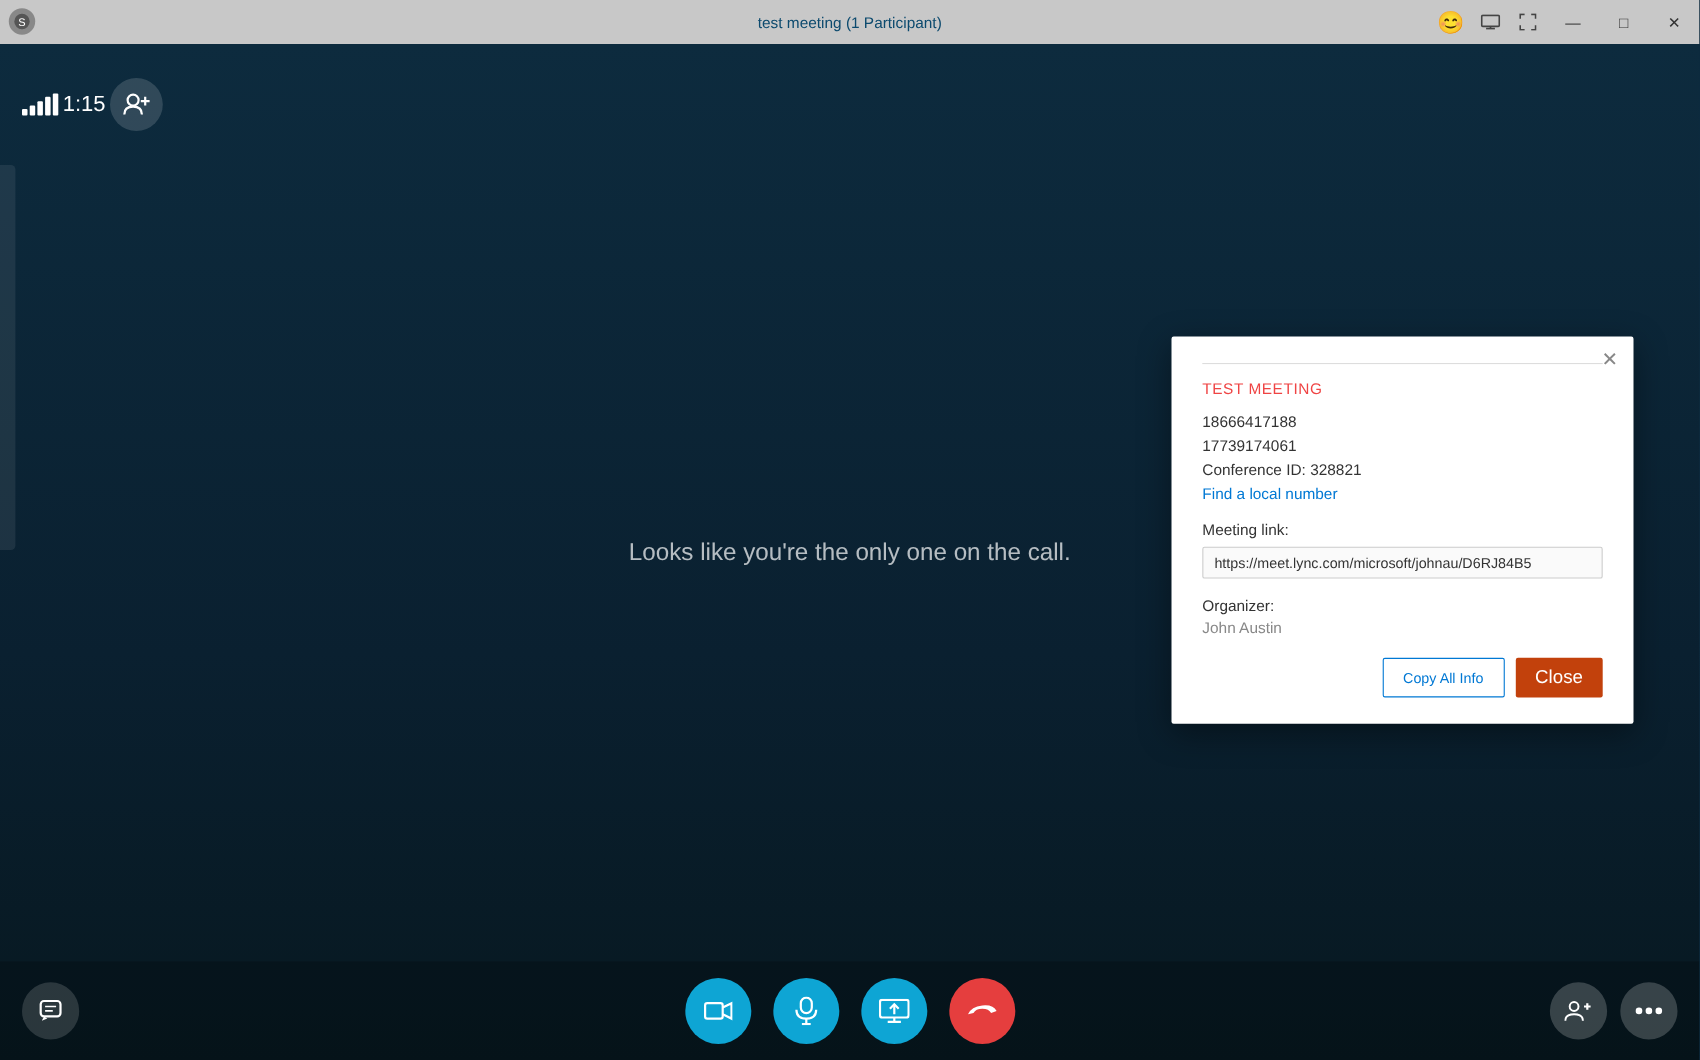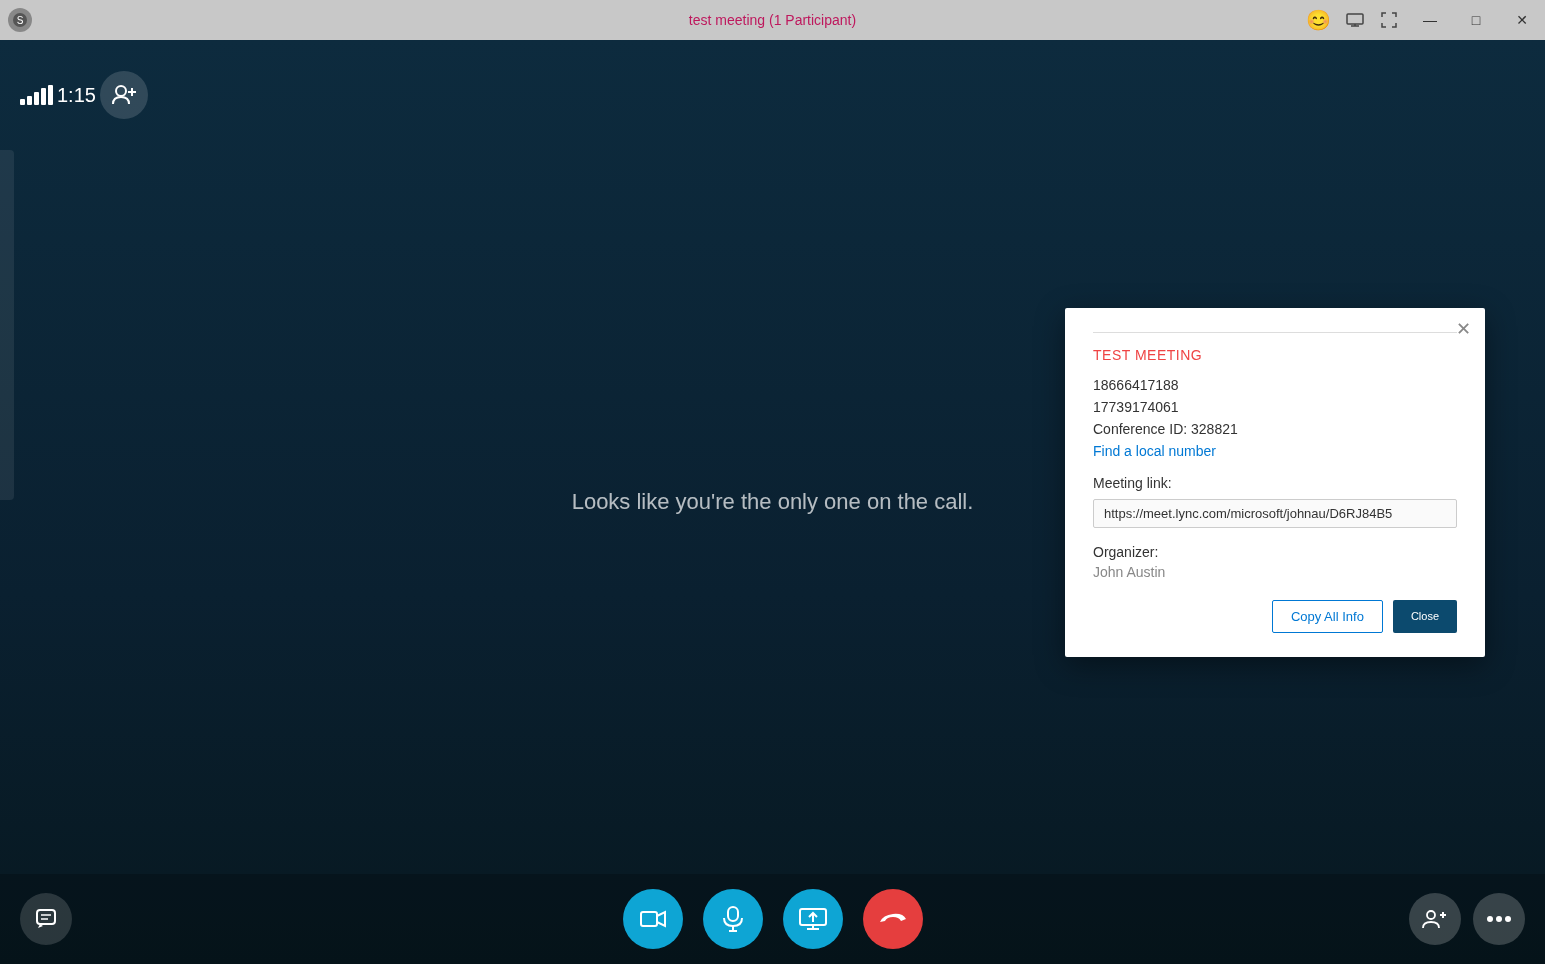--- a/index.html
+++ b/index.html
@@ -18,21 +18,21 @@
       height: 40px;
       background: #c8c8c8;
       display: flex;
       align-items: center;
       justify-content: center;
       position: relative;
       z-index: 10;
     }
     .title-bar-text {
       font-size: 14px;
-      color: #be185d;
+      color: #0c4a6e;
     }
     .title-bar-controls {
       position: absolute;
       right: 0;
       top: 0;
       display: flex;
       align-items: center;
       height: 100%;
     }
     .title-bar-left {
@@ -322,23 +322,23 @@
       border: 1px solid #0078d4;
       background: white;
       color: #0078d4;
       font-size: 13px;
       cursor: pointer;
       border-radius: 2px;
     }
     .btn-close {
       padding: 8px 18px;
       border: none;
-      background: #0c4a6e;
+      background: #c2410c;
       color: white;
-      font-size: 11px;
+      font-size: 17px;
       cursor: pointer;
       border-radius: 2px;
     }
 
     
     svg { display: block; }
   </style>
 </head>
 <body>
 

